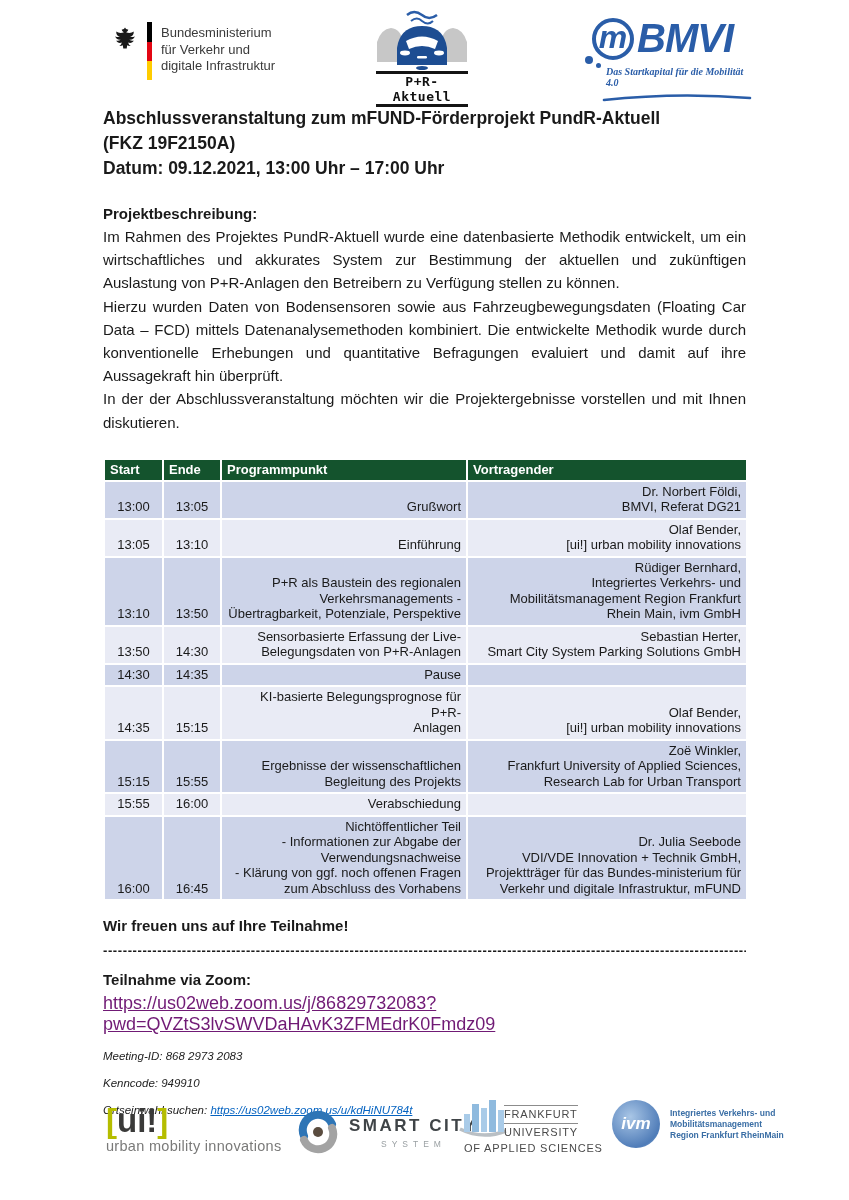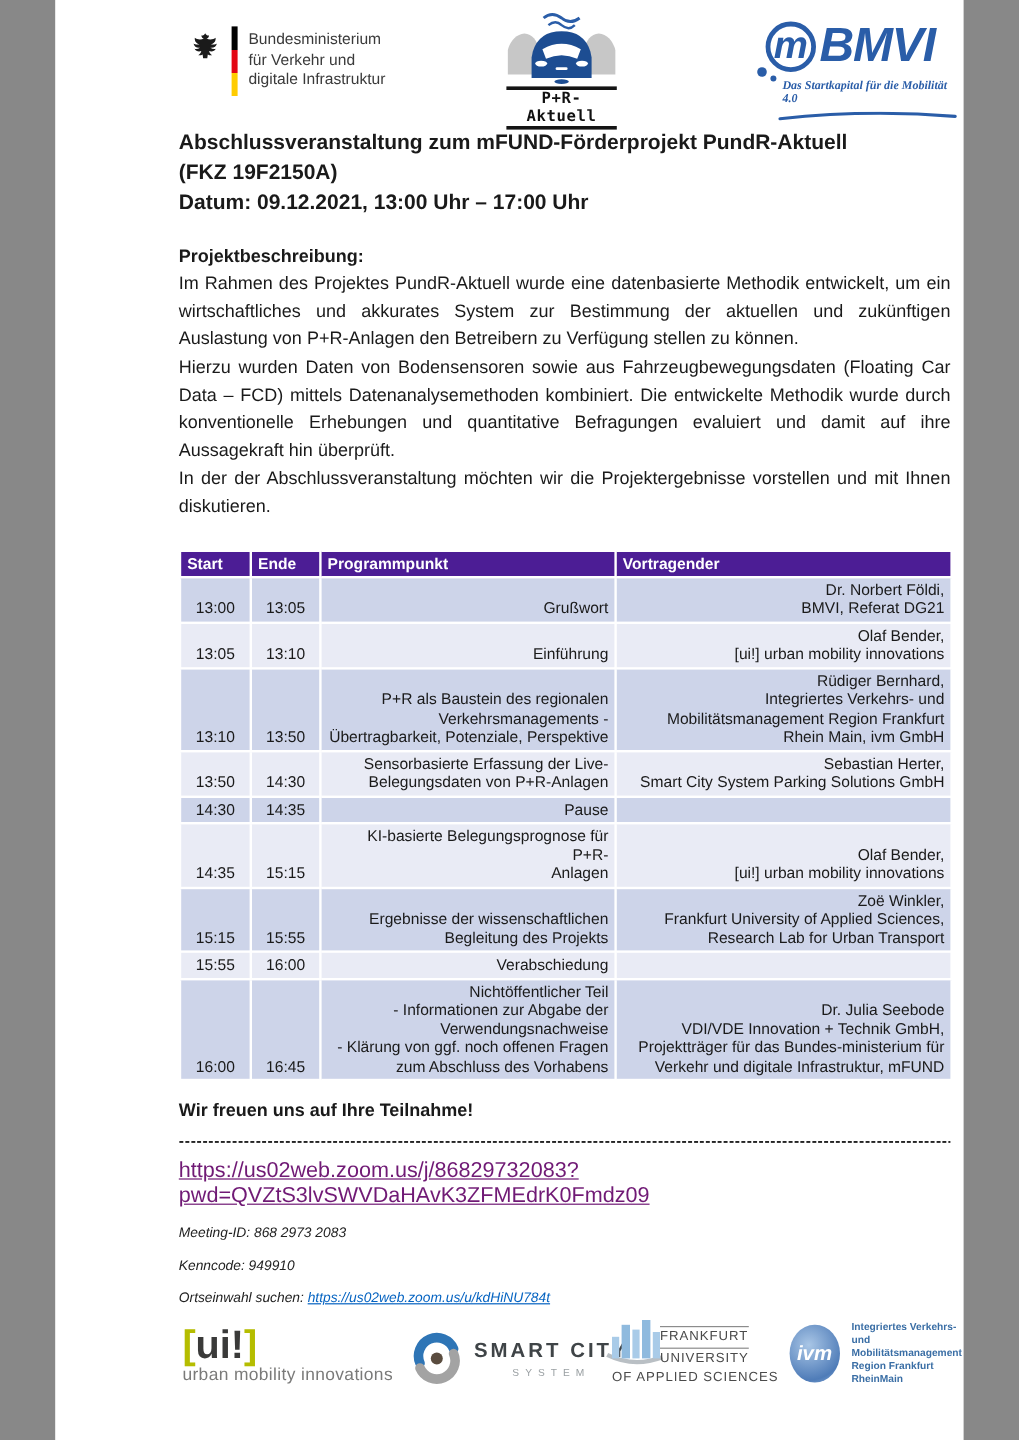--- a/index.html
+++ b/index.html
@@ -1,17 +1,17 @@
 <!DOCTYPE html>
 <html><head>
 <meta charset="utf-8">
 <style>
   html,body { margin:0; padding:0; background:#888; }
   .page {
-    width:757px; height:1200px; margin:0 auto; background:#ffffff;
+    width:849px; height:1200px; margin:0 auto; background:#ffffff;
     position:relative; overflow:hidden;
     font-family:"Liberation Sans", sans-serif; color:#1a1a1a;
   }
 
   
   .bmvi { position:absolute; left:112px; top:22px; display:flex; gap:9px; align-items:flex-start; }
   .bmvi .eagle { margin-top:4px; }
   .flagbar { width:5px; height:58px; background:linear-gradient(to bottom,#000 0 34%, #e30613 34% 67%, #ffcc00 67% 100%); }
   .bmvi-text { font-size:13px; line-height:16.5px; color:#3a3a3a; padding-top:3px; }
 
@@ -31,21 +31,21 @@
 
   
   .content { position:absolute; left:103px; top:0; width:643px; }
   .title { padding-top:106px; font-size:17.5px; font-weight:bold; line-height:25px; white-space:pre-line; }
   .desc-heading { margin-top:21px; font-size:15px; font-weight:bold; line-height:23px; }
   .desc p { margin:0; font-size:15px; line-height:23.2px; text-align:justify; }
 
   
   table.schedule { margin-top:24px; border-collapse:collapse; width:643px; table-layout:fixed;
     font-size:13px; line-height:15.5px; }
-  table.schedule th { background:#4c1d95; color:#fff; text-align:left; font-weight:bold;
+  table.schedule th { background:#14532d; color:#fff; text-align:left; font-weight:bold;
     padding:2px 5px; border:2px solid #fff; height:16px; }
   table.schedule td { border:2px solid #fff; vertical-align:bottom; padding:2px 5px 3px; white-space:pre-line;text-align:right; }
   table.schedule td.time { text-align:center; padding:2px 2px 3px; }
   tr.dark td { background:#cdd4e9; }
   tr.light td { background:#e9ebf5; }
 
   
   .closing { margin-top:16px; font-size:15px; font-weight:bold; }
   .divider { margin-top:9px; font-size:13px; font-weight:bold; letter-spacing:0.6px;
     white-space:nowrap; overflow:hidden; height:17px; }
@@ -227,20 +227,21 @@
 VDI/VDE Innovation + Technik GmbH,
 Projektträger für das Bundes-ministerium für
 Verkehr und digitale Infrastruktur, mFUND</td>
         </tr>
       </tbody>
     </table>
 
     <div class="closing">Wir freuen uns auf Ihre Teilnahme!</div>
     <div class="divider">--------------------------------------------------------------------------------------------------------------------------------------------------------------------</div>
 
+    <div class="zoom-heading">Teilnahme via Zoom:</div>
     <a class="zoom-link" href="#">https://us02web.zoom.us/j/86829732083?pwd=QVZtS3lvSWVDaHAvK3ZFMEdrK0Fmdz09</a>
 
     <div class="meta">Meeting-ID: 868 2973 2083</div>
     <div class="meta">Kenncode: 949910</div>
     <div class="meta"><span>Ortseinwahl suchen: </span><a href="#">https://us02web.zoom.us/u/kdHiNU784t</a></div>
   </div>
 
   <div class="ui-logo">
     <div class="ui-mark"><span class="bracket">[</span><span>ui!</span><span class="bracket">]</span></div>
     <div class="ui-tag">urban mobility innovations</div>

